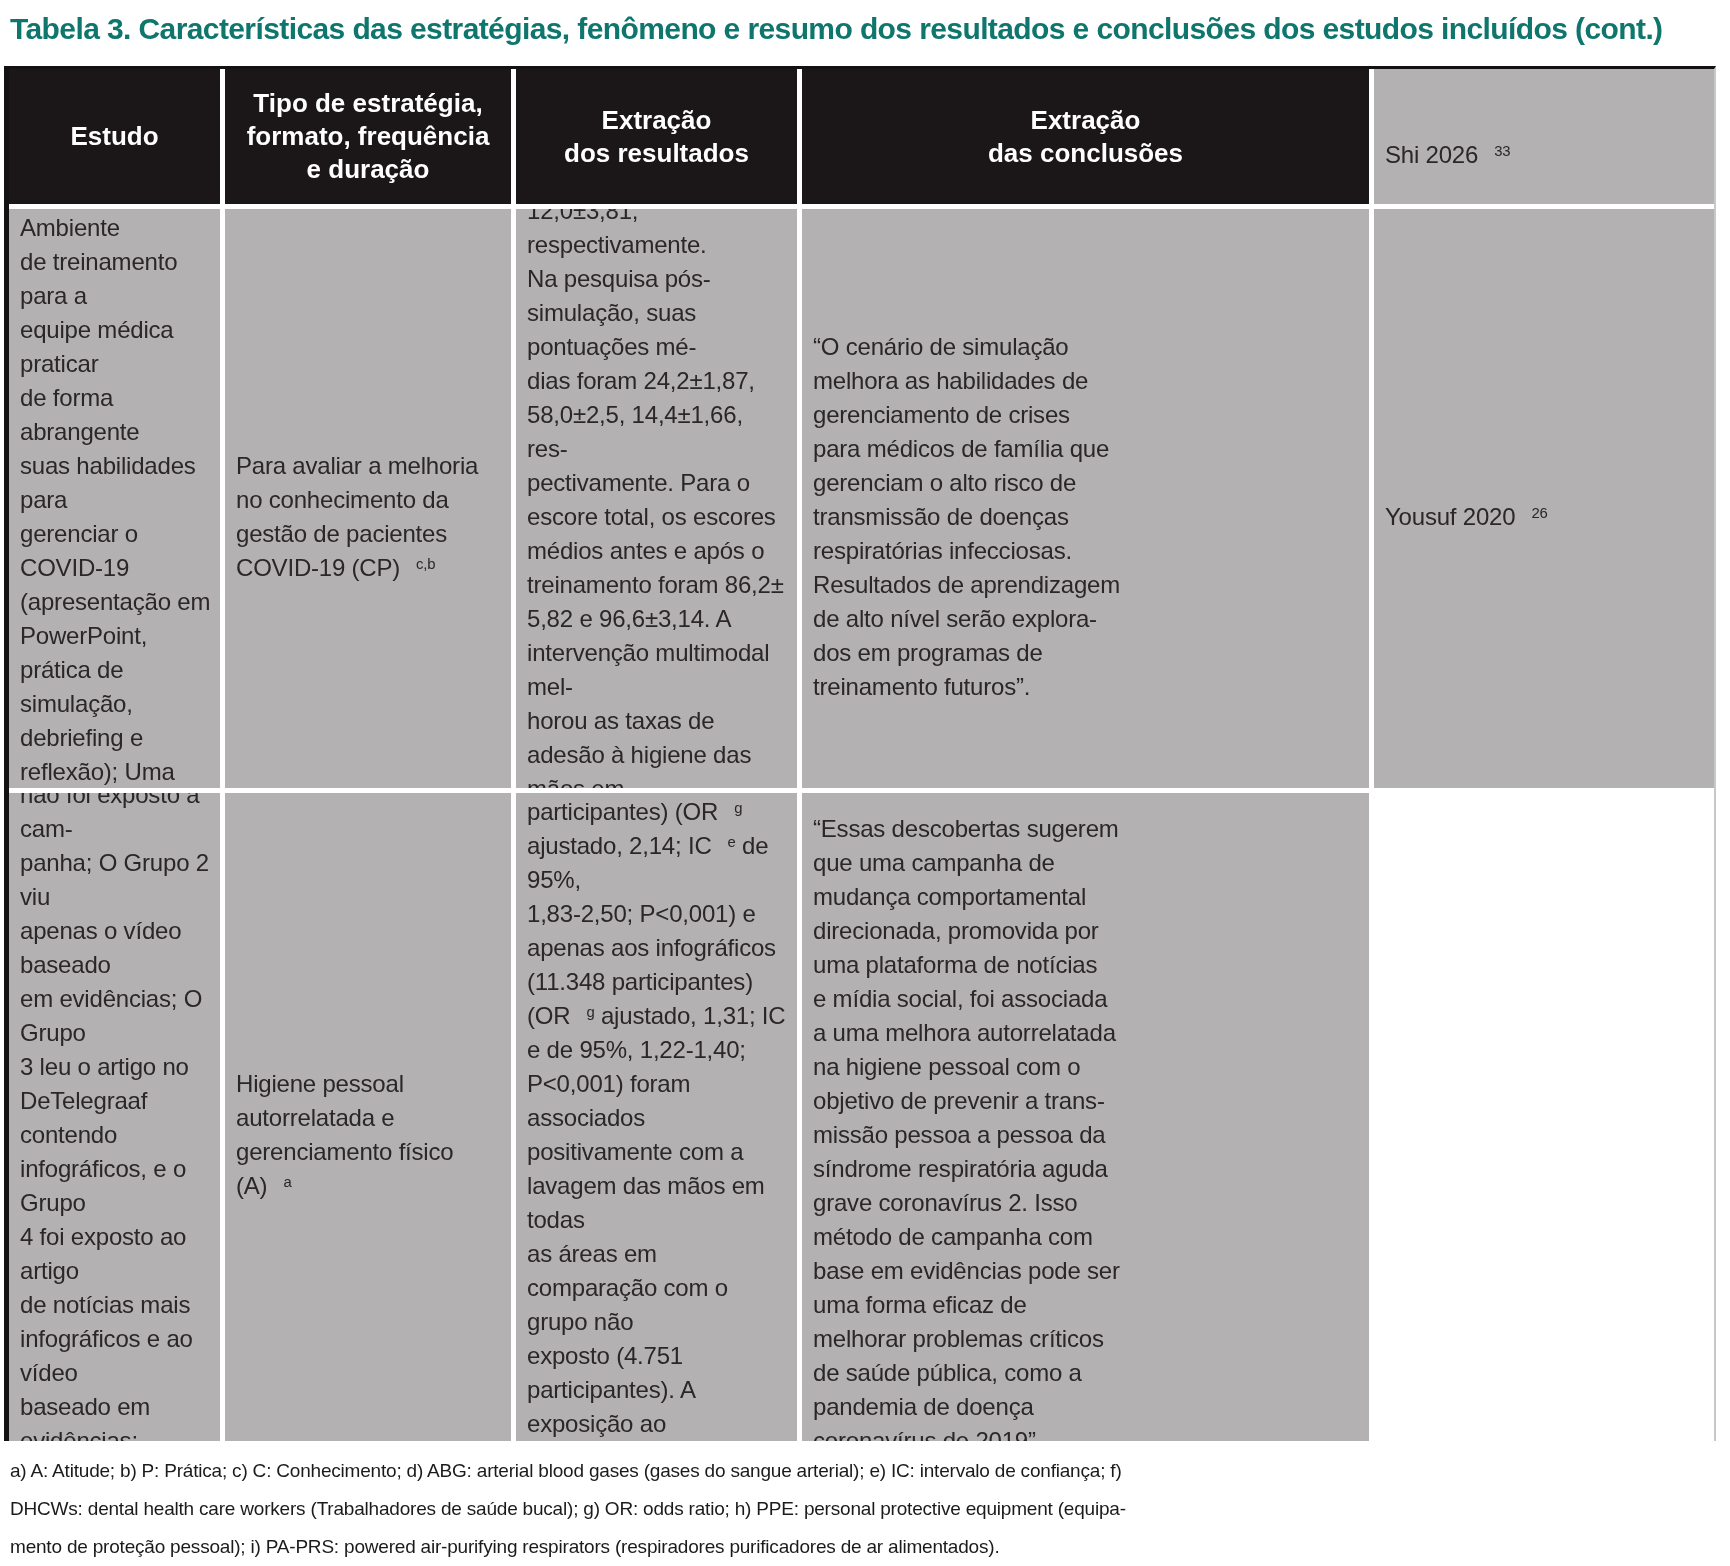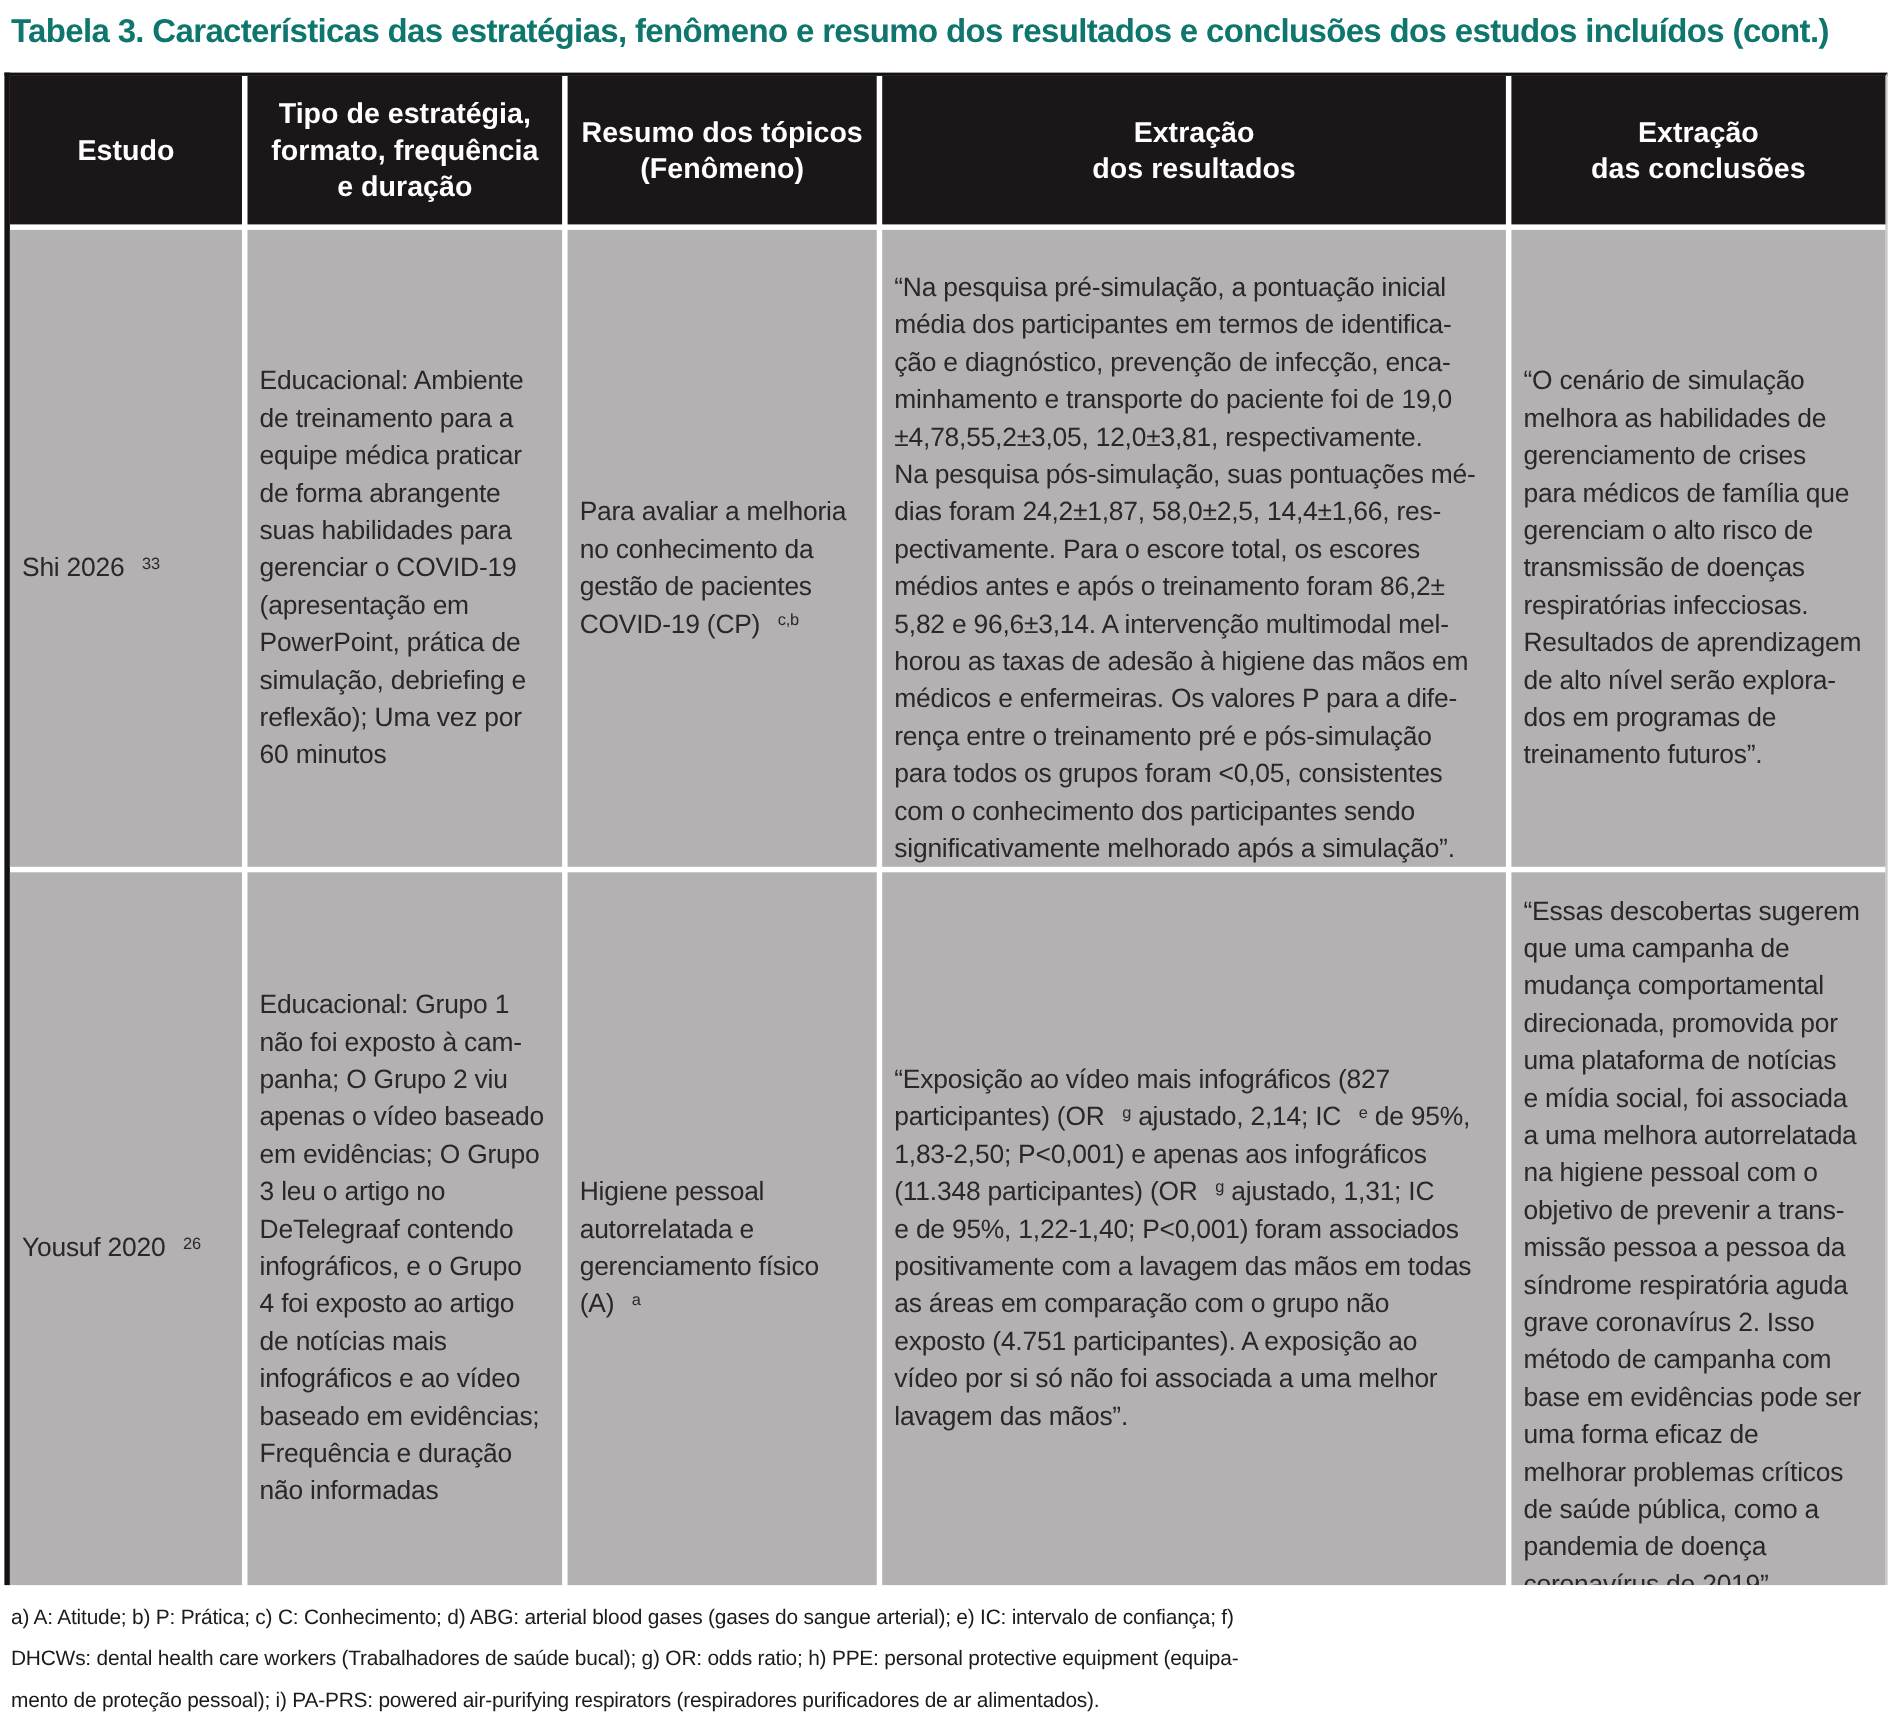--- a/index.html
+++ b/index.html
@@ -50,22 +50,20 @@
 </head>
 <body>
 
 <div class="page-title">Tabela 3. Características das estratégias, fenômeno e resumo dos resultados e conclusões dos estudos incluídos (cont.)</div>
 
 <div class="tbl">
   <div class="th">Estudo</div>
   <div class="th">Tipo de estratégia,
 formato, frequência
 e duração</div>
-  <div class="th">Resumo dos tópicos
-(Fenômeno)</div>
   <div class="th">Extração
 dos resultados</div>
   <div class="th">Extração
 das conclusões</div>
 
   <div class="td"><span class="txt"><span>Shi 2026</span><span class="sup">33</span></span></div>
   <div class="td"><span class="txt"><span>Educacional: Ambiente
 de treinamento para a
 equipe médica praticar
 de forma abrangente

